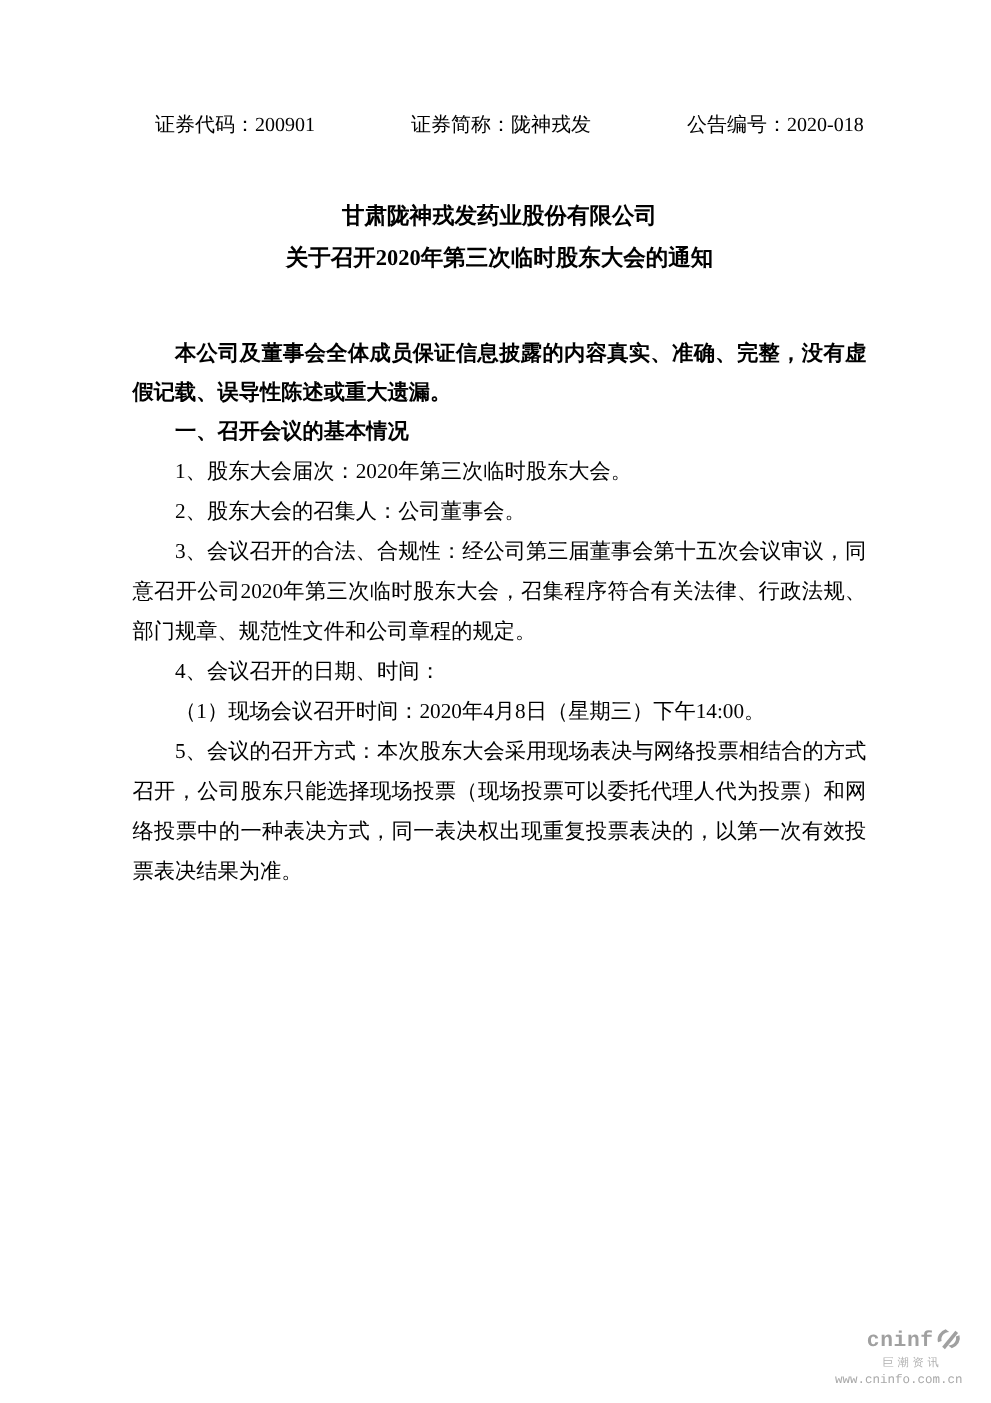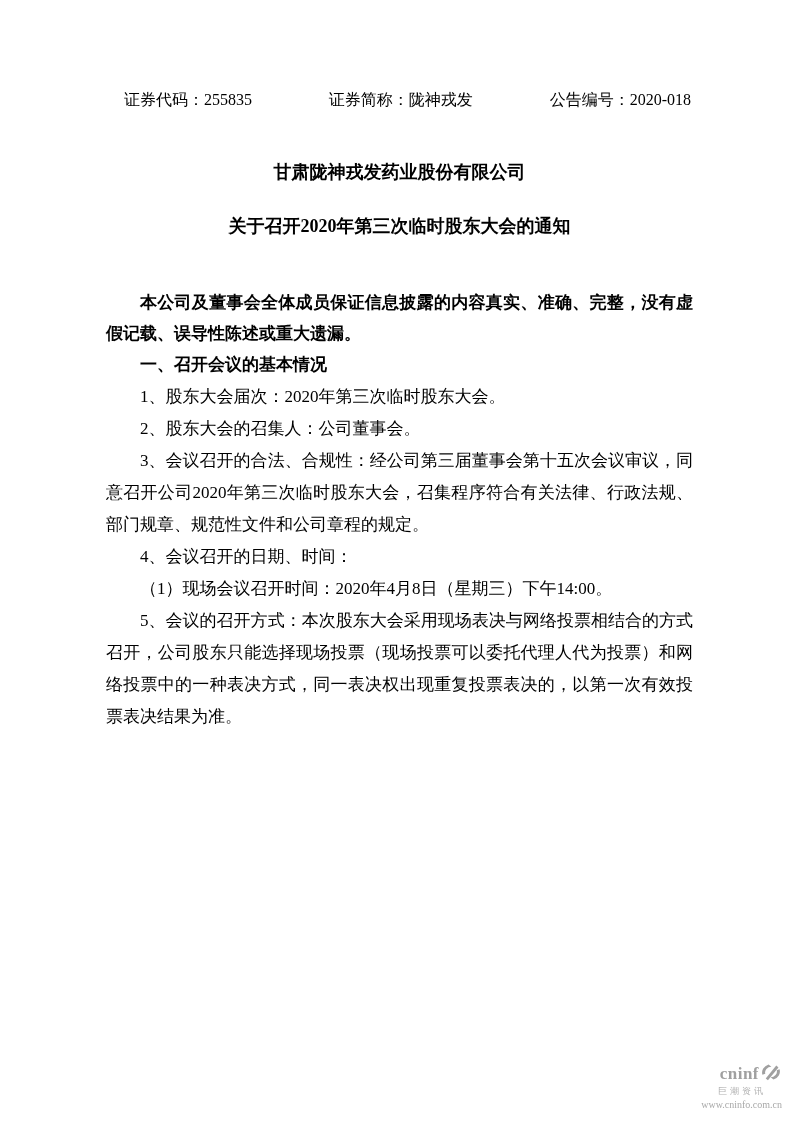--- a/index.html
+++ b/index.html
@@ -28,45 +28,45 @@
     padding-right: 2px;
   }
   .title {
     text-align: center;
     font-weight: bold;
     font-size: 18px;
     margin: 0;
     line-height: 30px;
   }
   .title-1 { margin-top: 46px; }
-  .title-2 { margin-top: 24px; }
+  .title-2 { margin-top: 4px; }
   .notice {
     margin: 46px 0 0 0;
     font-weight: bold;
     font-size: 17px;
     line-height: 31px;
     text-indent: 2em;
     text-align: justify;
   }
   .para {
     margin: 0;
     font-size: 17px;
     line-height: 32px;
     text-indent: 2em;
     text-align: justify;
   }
   .intro { margin-top: 37px; }
   .section-heading { font-weight: bold; }
   .watermark {
     position: absolute;
-    right: 11px;
+    right: 23px;
     bottom: 12px;
     text-align: right;
     color: #a8a8a8;
-    font-family: Liberation Serif, serif;
+    font-family: Liberation Mono, monospace;
     line-height: 1.15;
   }
   .wm-top {
     display: flex;
     align-items: center;
     justify-content: flex-end;
     gap: 1px;
   }
   .wm-logo-text {
     font-weight: bold;
@@ -87,21 +87,21 @@
     color: #a8a8a8;
   }
   .wm-icon { display: inline-block; }
 </style>
 </head>
 <body>
 
 <div class="page">
 
   <div class="header-row">
-    <span>证券代码：255835</span>
+    <span>证券代码：200901</span>
     <span>证券简称：陇神戎发</span>
     <span>公告编号：2020-018</span>
   </div>
 
   <h1 class="title title-1">甘肃陇神戎发药业股份有限公司</h1>
   <h1 class="title title-2">关于召开2020年第三次临时股东大会的通知</h1>
 
   <p class="notice">本公司及董事会全体成员保证信息披露的内容真实、准确、完整，没有虚假记载、误导性陈述或重大遗漏。</p>
 
 

